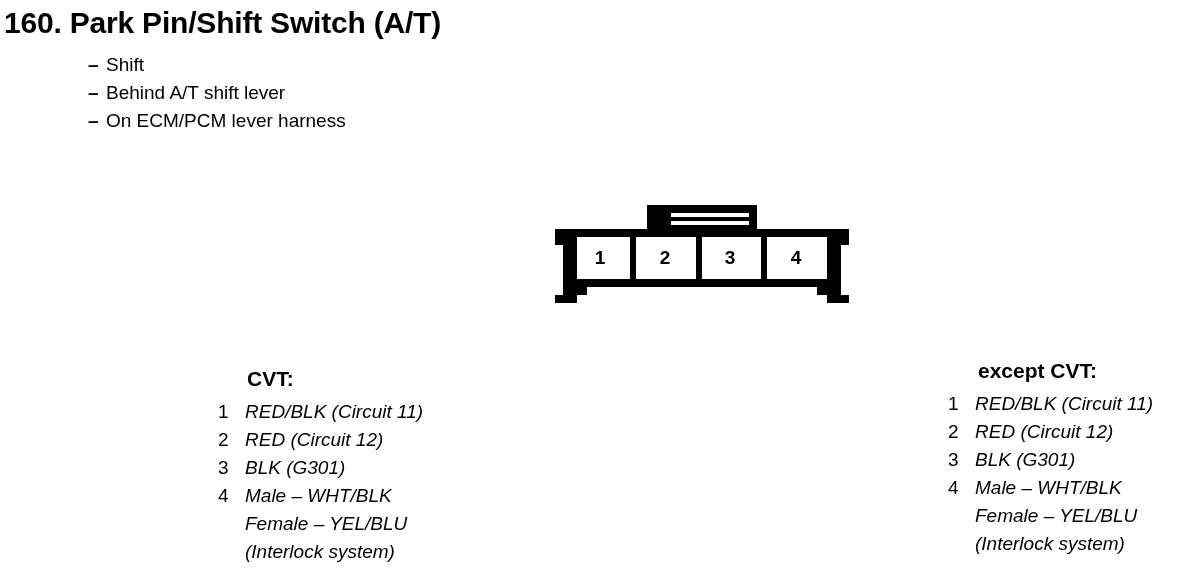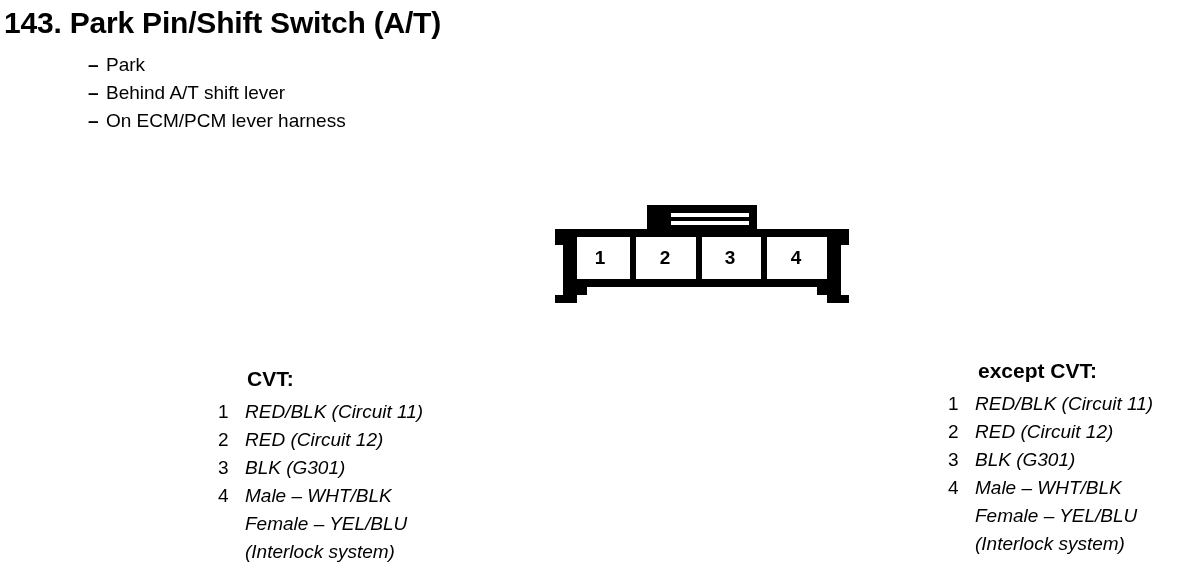--- a/index.html
+++ b/index.html
@@ -103,26 +103,26 @@
     flex: 1 1 auto;
     font-style: italic;
   }
   .legend-line {
     line-height: 28px;
   }
 </style>
 </head>
 <body>
 
-<div id="page-title">143. Park Pin/Shift Switch (A/T)</div>
+<div id="page-title">160. Park Pin/Shift Switch (A/T)</div>
 
 <div id="spec-list">
     <div class="spec-row">
       <span class="spec-dash">–</span>
-      <span class="spec-text">Park</span>
+      <span class="spec-text">Shift</span>
     </div>
     <div class="spec-row">
       <span class="spec-dash">–</span>
       <span class="spec-text">Behind A/T shift lever</span>
     </div>
     <div class="spec-row">
       <span class="spec-dash">–</span>
       <span class="spec-text">On ECM/PCM lever harness</span>
     </div>
   </div>

